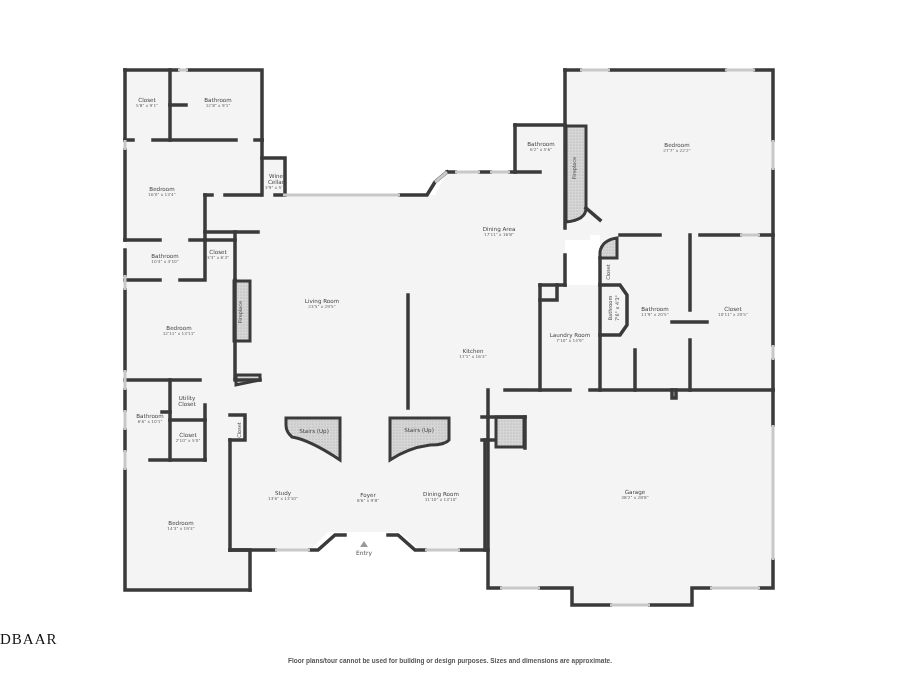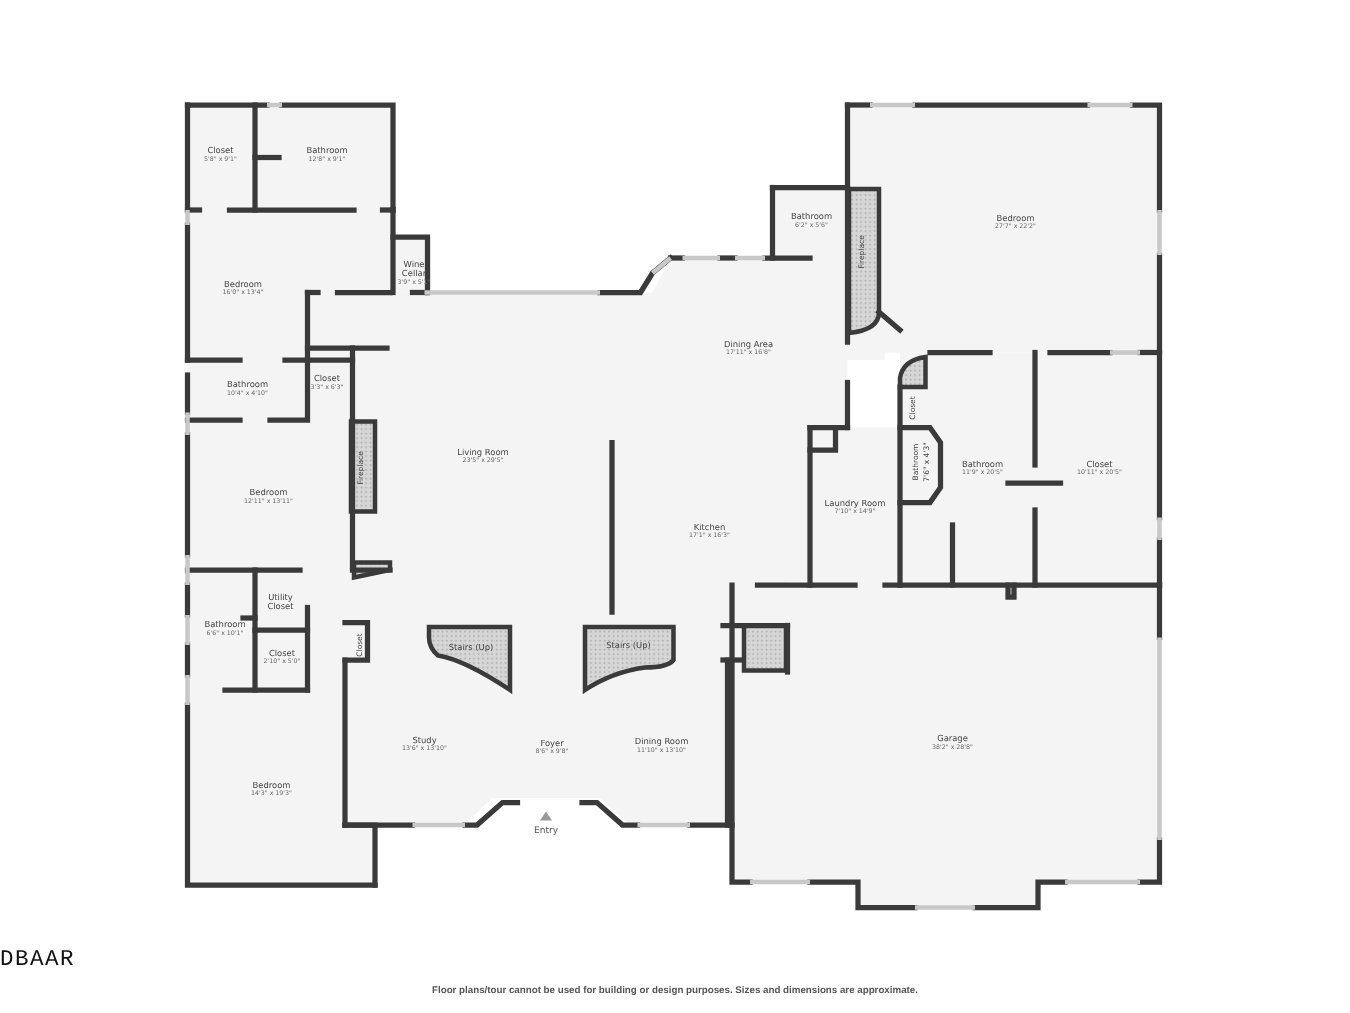--- a/index.html
+++ b/index.html
@@ -7,21 +7,21 @@
     #plan { position: absolute; left: 0; top: 0; width: 900px; height: 675px; }
     .floor { fill: #f4f4f4; }
     .wall { stroke: #3a3a3a; stroke-width: 3.5; fill: none; stroke-linecap: square; }
     .window { stroke: #c8c8c8; stroke-width: 3; fill: none; }
     .hatch { fill: url(#hatch); stroke: #3a3a3a; stroke-width: 3; }
     .room-name { font-size: 5.6px; fill: #444; text-anchor: middle; font-family: "DejaVu Sans", sans-serif; }
     .room-dim { font-size: 4.2px; fill: #666; text-anchor: middle; font-family: "DejaVu Sans", sans-serif; }
     .vert-label { font-size: 5px; fill: #444; text-anchor: middle; font-family: "DejaVu Sans", sans-serif; }
     .entry-label { font-size: 6px; fill: #555; text-anchor: middle; font-family: "DejaVu Sans", sans-serif; }
     .footer-addr { position: absolute; left: 52px; top: 635px; font-size: 8.5px; font-weight: bold; color: #555; font-family: Liberation Sans, sans-serif; margin-top: 40px; }
-    .footer-logo { position: absolute; left: 0px; top: 631px; font-size: 15px; color: #111; letter-spacing: 1px; font-family: Liberation Mono, monospace; }
+    .footer-logo { position: absolute; left: 0px; top: 631px; font-size: 15px; color: #111; letter-spacing: 1px; font-family: Liberation Serif, serif; }
     .footer-disclaimer { position: absolute; left: 0; width: 900px; top: 657px; text-align: center; font-size: 6.5px; font-weight: bold; color: #555; font-family: "Liberation Sans", sans-serif; }
   </style>
 </head>
 <body>
 
 <svg id="plan" viewBox="0 0 900 675" xmlns="http://www.w3.org/2000/svg">
   <defs>
     <pattern id="hatch" width="3" height="3" patternUnits="userSpaceOnUse">
       <rect width="3" height="3" fill="#d6d6d6"></rect>
       <circle cx="1" cy="1" r="0.6" fill="#aaaaaa"></circle>

